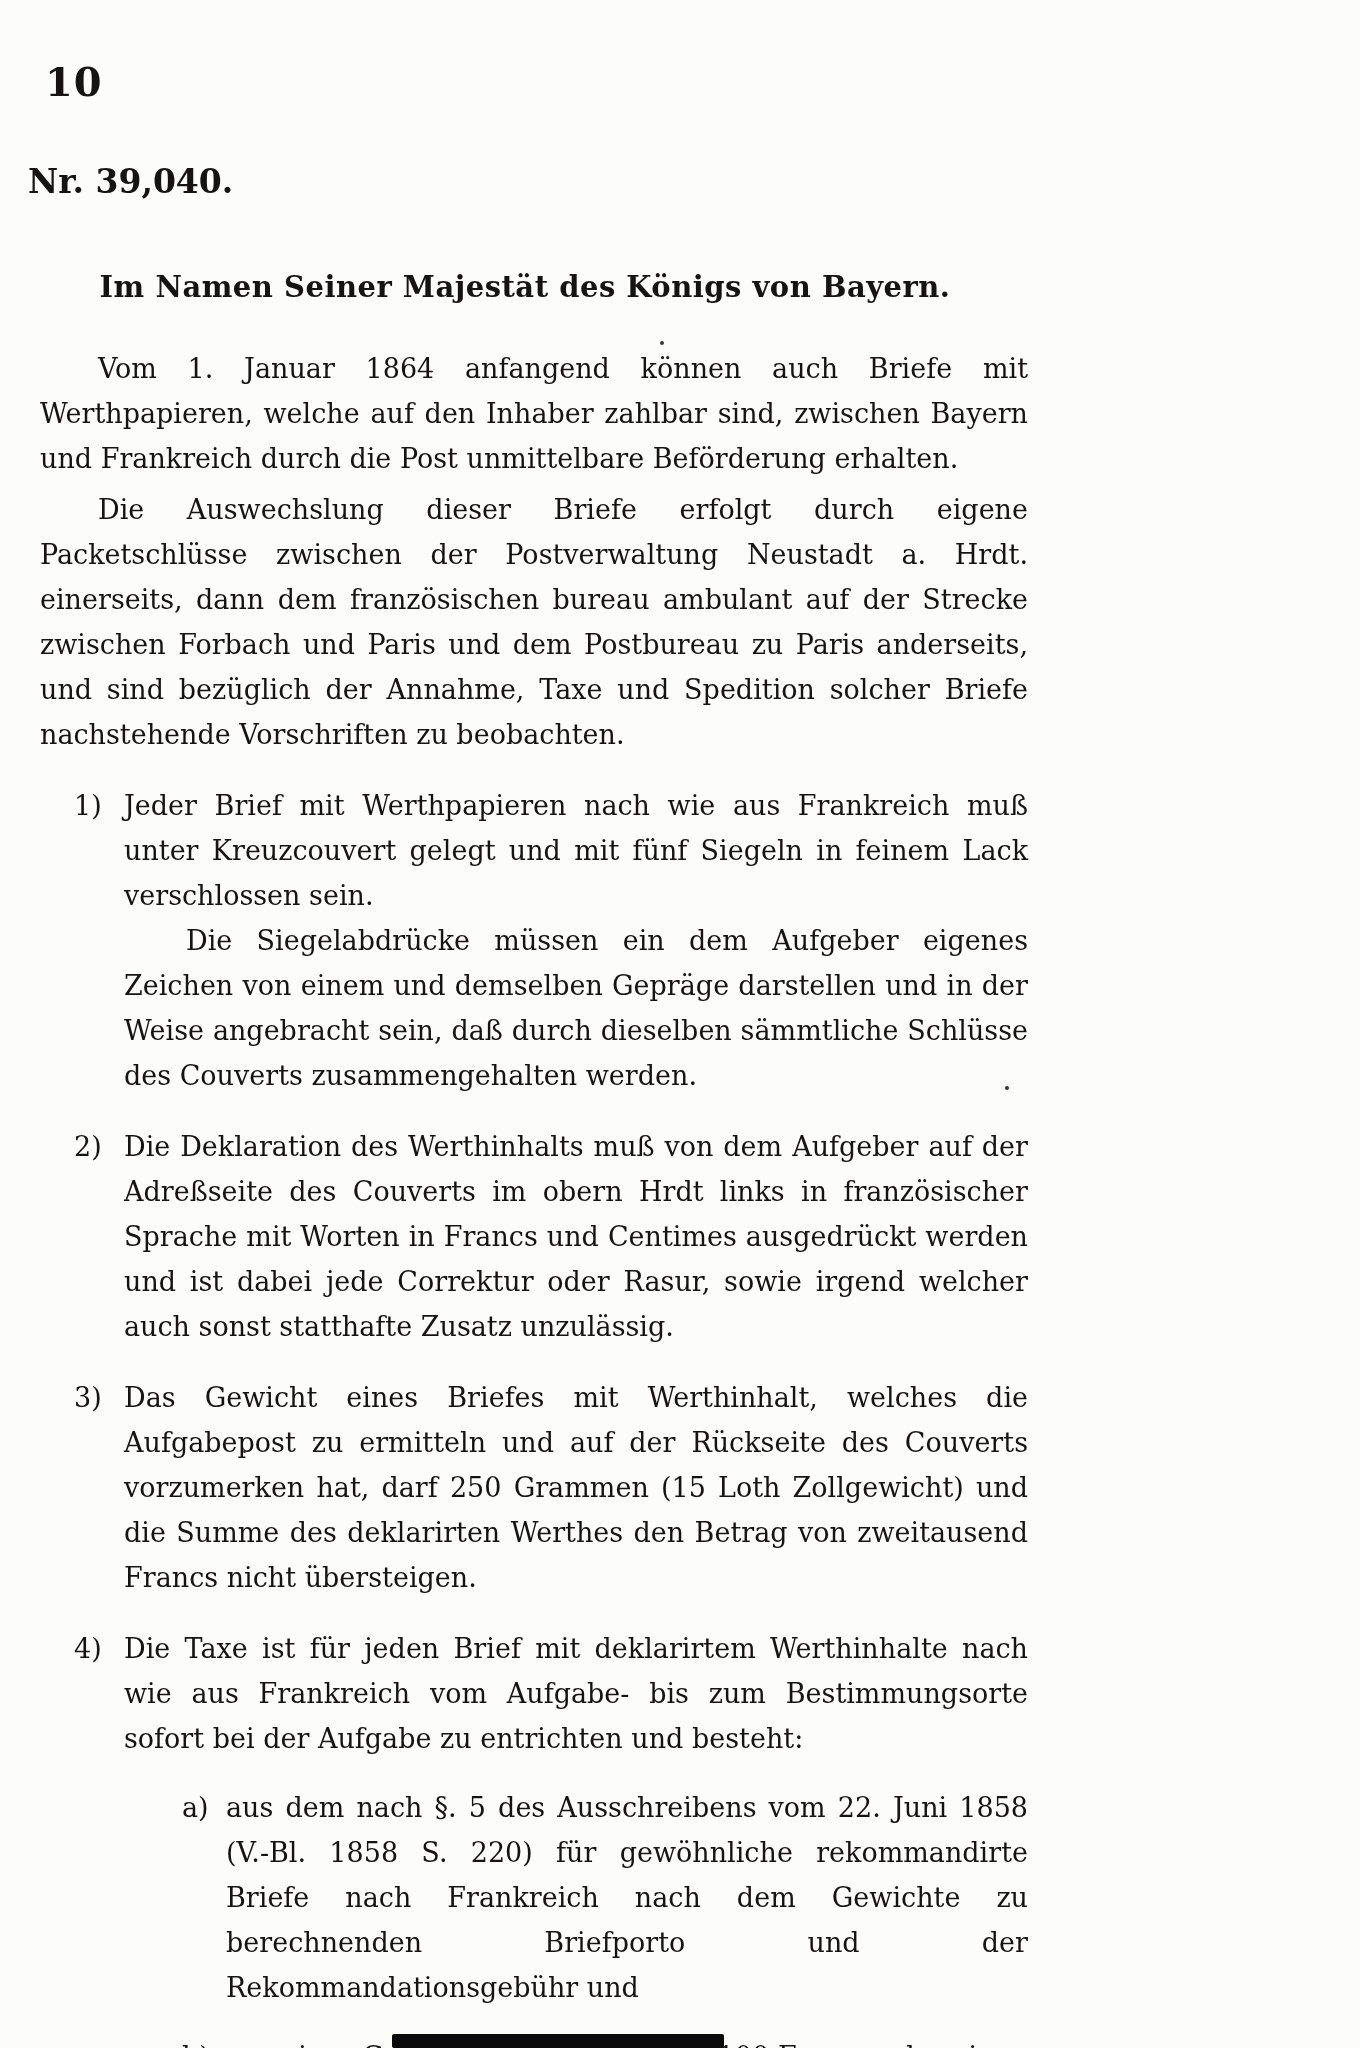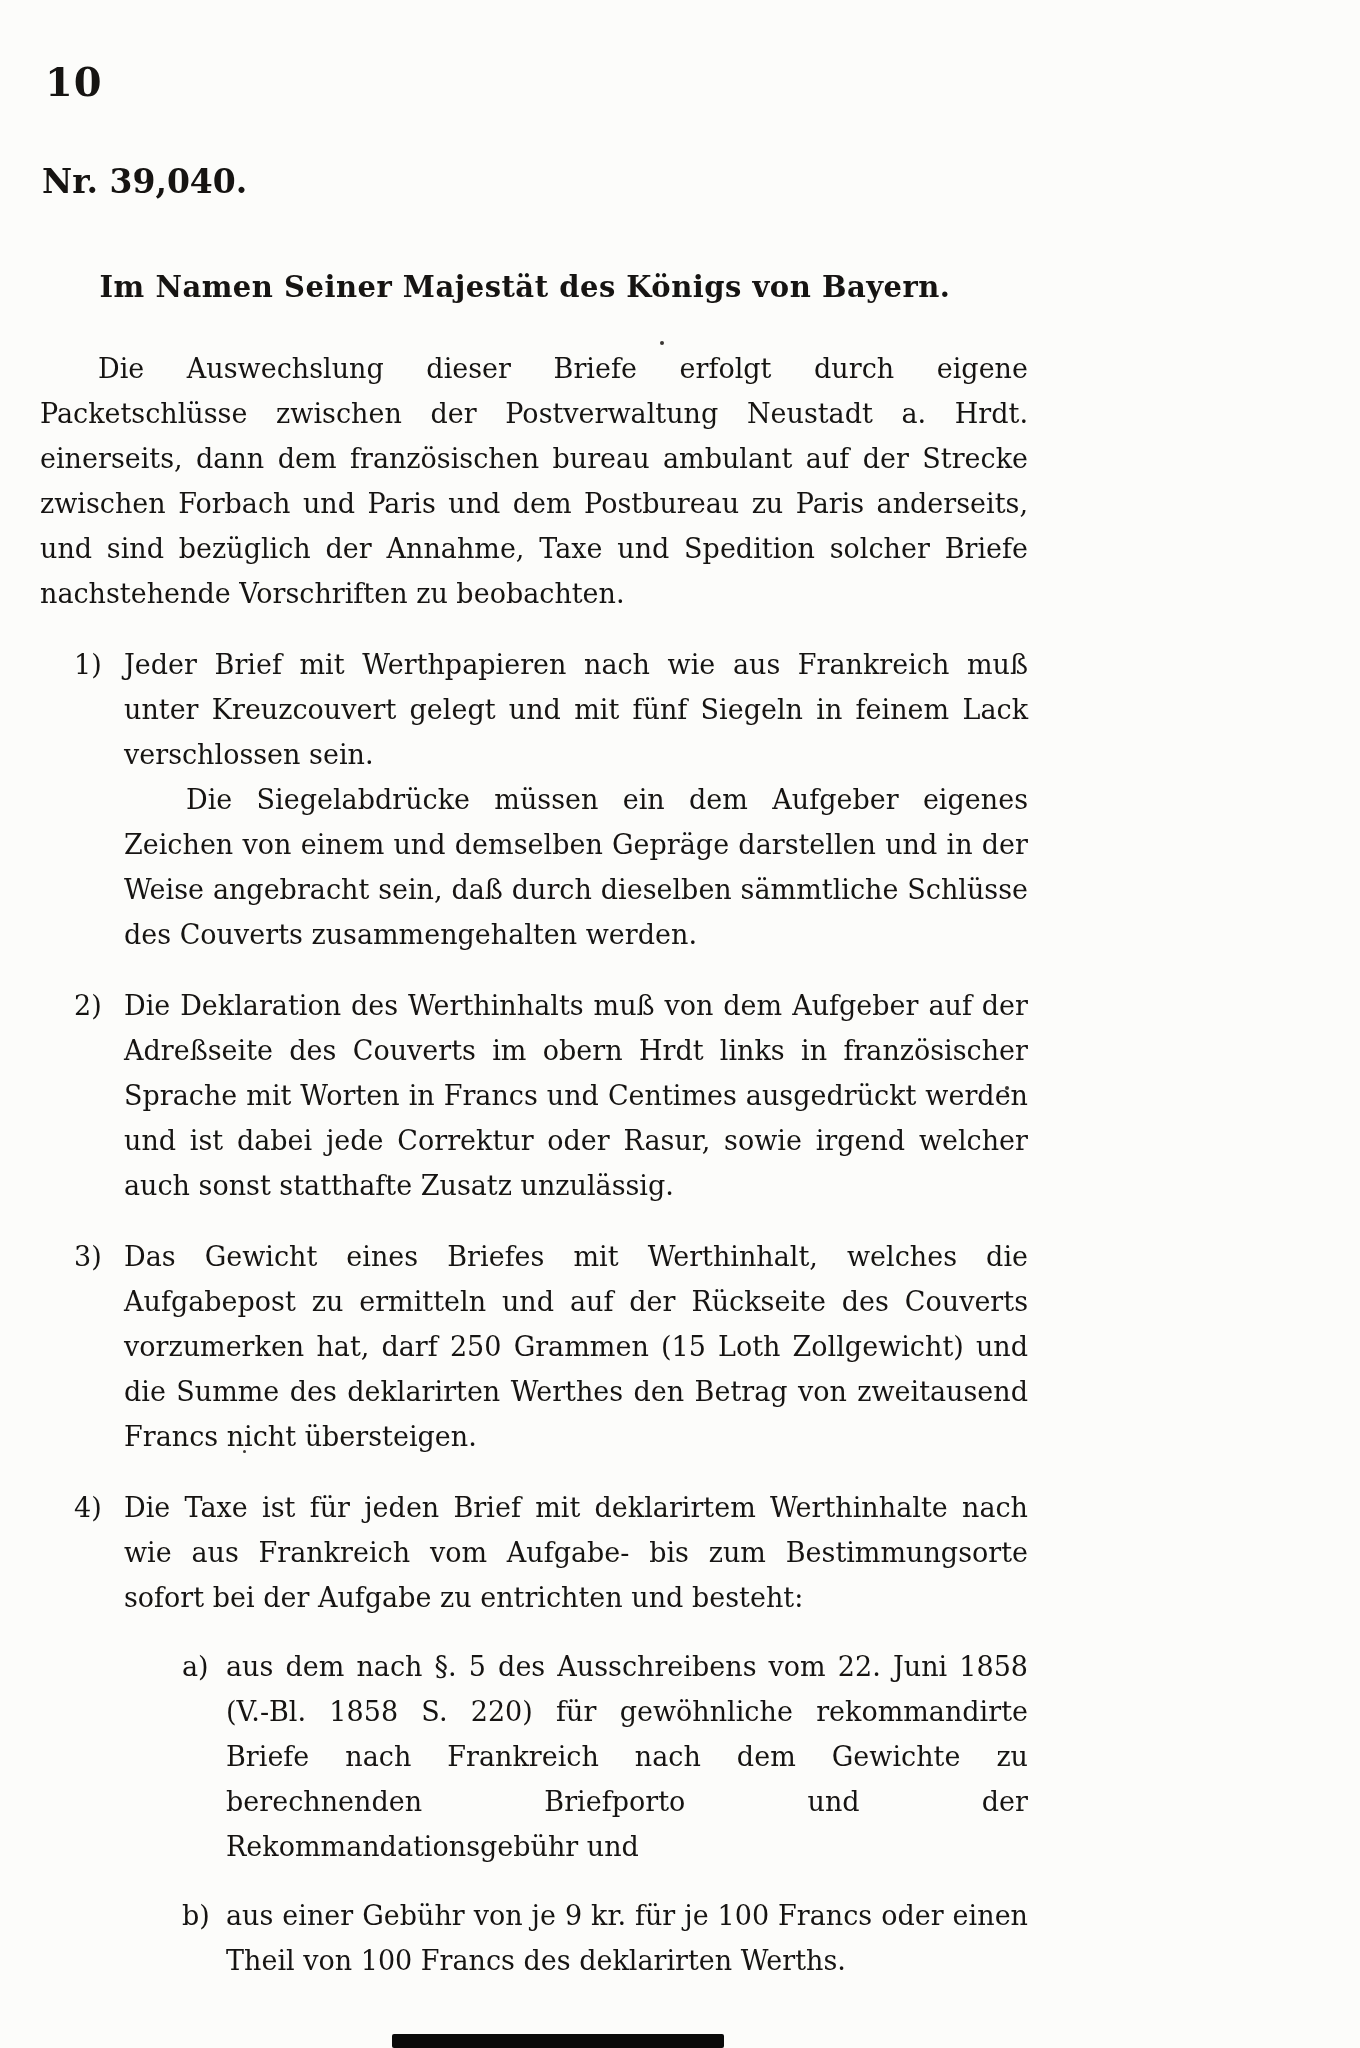--- a/index.html
+++ b/index.html
@@ -20,21 +20,21 @@
   .page-number {
     position: absolute;
     left: 45px;
     top: 58px;
     font-size: 40px;
     font-weight: bold;
     letter-spacing: 1px;
   }
   .decree-number {
     position: absolute;
-    left: 42px;
+    left: 28px;
     top: 162px;
     font-size: 33px;
     font-weight: 600;
   }
   .subject-line {
     position: absolute;
     left: 40px;
     top: 224px;
     width: 990px;
     text-align: center;
@@ -115,20 +115,21 @@
 
   <div class="page-number">10</div>
 
   <div class="decree-number">Nr. 39,040.</div>
 
 
   <div class="proclamation-heading">Im Namen Seiner Majestät des Königs von Bayern.</div>
 
   <div class="body-text">
 
+    <p class="paragraph">Vom 1. Januar 1864 anfangend können auch Briefe mit Werthpapieren, welche auf den Inhaber zahlbar sind, zwischen Bayern und Frankreich durch die Post unmittelbare Beförderung erhalten.</p>
 
     <p class="paragraph">Die Auswechslung dieser Briefe erfolgt durch eigene Packetschlüsse zwischen der Postverwaltung Neustadt a. Hrdt. einerseits, dann dem französischen bureau ambulant auf der Strecke zwischen Forbach und Paris und dem Postbureau zu Paris anderseits, und sind bezüglich der Annahme, Taxe und Spedition solcher Briefe nachstehende Vorschriften zu beobachten.</p>
 
     <div class="numbered-item">
       <span class="item-label">1)</span>
       <div class="item-text">Jeder Brief mit Werthpapieren nach wie aus Frankreich muß unter Kreuzcouvert gelegt und mit fünf Siegeln in feinem Lack verschlossen sein.</div>
     </div>
     <div class="item-subparagraph">Die Siegelabdrücke müssen ein dem Aufgeber eigenes Zeichen von einem und demselben Gepräge darstellen und in der Weise angebracht sein, daß durch dieselben sämmtliche Schlüsse des Couverts zusammengehalten werden.</div>
 
     <div class="numbered-item">

